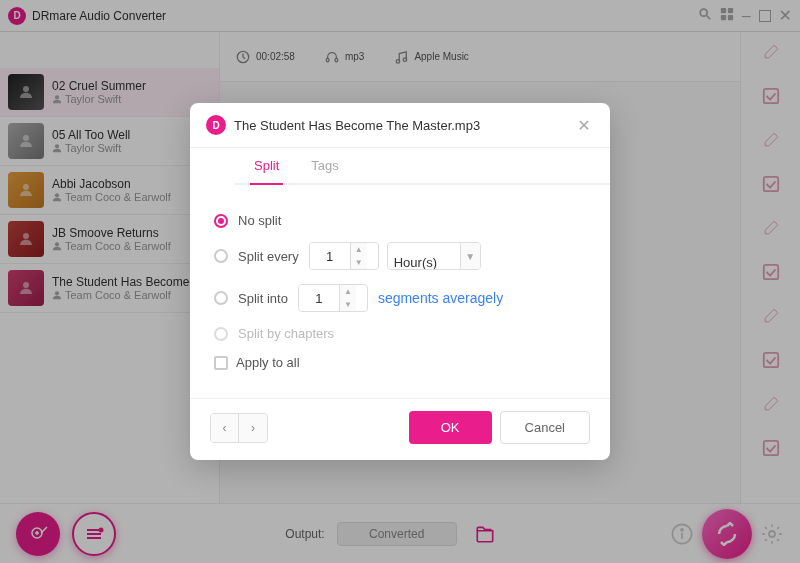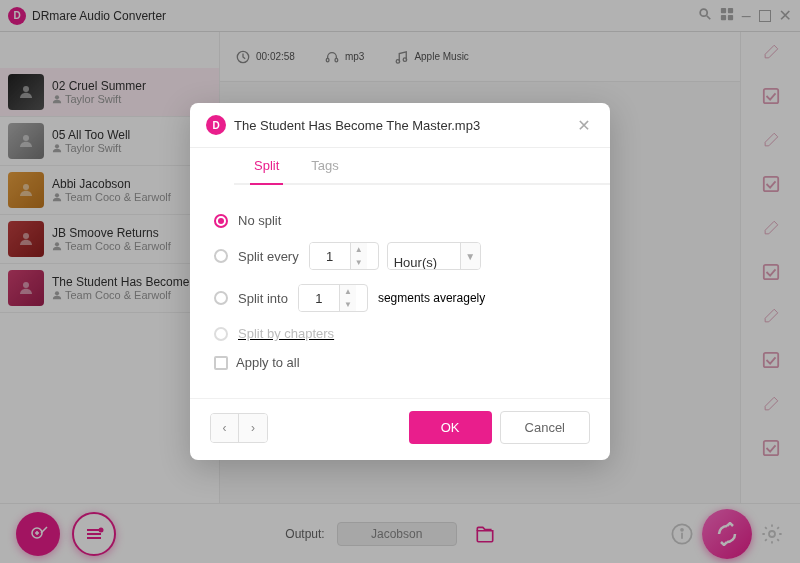--- a/index.html
+++ b/index.html
@@ -337,21 +337,21 @@
     }
     .select-arrow {
       width: 20px;
       display: flex; align-items: center; justify-content: center;
       color: #aaa; font-size: 10px;
       background: #fafafa;
       border-left: 1px solid #ddd;
       height: 100%;
     }
 
-    .segments-text { font-size: 12px; color: #000000; }
+    .segments-text { font-size: 14px; color: #3b82f6; }
 
     
     .apply-row {
       display: flex; align-items: center; gap: 8px;
       margin-top: 8px;
     }
     .checkbox-input {
       appearance: none;
       width: 14px; height: 14px;
       border: 2px solid #ccc;
@@ -632,21 +632,21 @@
   <div class="bottom-btn-circle outline">
     <svg viewBox="0 0 20 20" fill="none" style="width:20px;height:20px;">
       <line x1="3" y1="6" x2="17" y2="6" stroke="#e91e8c" stroke-width="2"></line>
       <line x1="3" y1="10" x2="17" y2="10" stroke="#e91e8c" stroke-width="2"></line>
       <line x1="3" y1="14" x2="17" y2="14" stroke="#e91e8c" stroke-width="2"></line>
       <circle cx="17" cy="6" r="2.5" fill="#e91e8c"></circle>
     </svg>
   </div>
 
   <span class="output-label">Output:</span>
-  <div class="output-path">Jacobson</div>
+  <div class="output-path">Converted</div>
   <button class="output-folder-btn">
     <svg viewBox="0 0 20 20" fill="none" stroke="#e91e8c" stroke-width="1.5" style="width:22px;height:22px;">
       <path d="M3 7h14v9a1 1 0 0 1-1 1H4a1 1 0 0 1-1-1V7z"></path>
       <path d="M3 7V5a1 1 0 0 1 1-1h4l2 2h6"></path>
     </svg>
   </button>
 
   <div class="bottom-right-icons" style="margin-left:auto;">
     <div class="icon-btn" style="color:#ccc;">
       <svg viewBox="0 0 20 20" fill="none" stroke="currentColor" stroke-width="1.5" style="width:28px;height:28px;">
@@ -721,21 +721,21 @@
         <div class="spinbox">
           <input type="text" value="1" style="">
           <div class="spinbox-arrows">
             <div class="spinbox-arrow">▲</div>
             <div class="spinbox-arrow">▼</div>
           </div>
         </div>
         <span class="segments-text">segments averagely</span>
       </div>
 
-      <div class="radio-row" style="margin-top:0;text-decoration:underline;">
+      <div class="radio-row" style="margin-top:0;">
         <input type="radio" class="radio-input" name="split" disabled="" style="">
         <span class="radio-label disabled">Split by chapters</span>
       </div>
 
       <div class="apply-row" style="margin-top:8px;">
         <input type="checkbox" class="checkbox-input" style="">
         <span class="apply-label">Apply to all</span>
       </div>
     </div>
 

